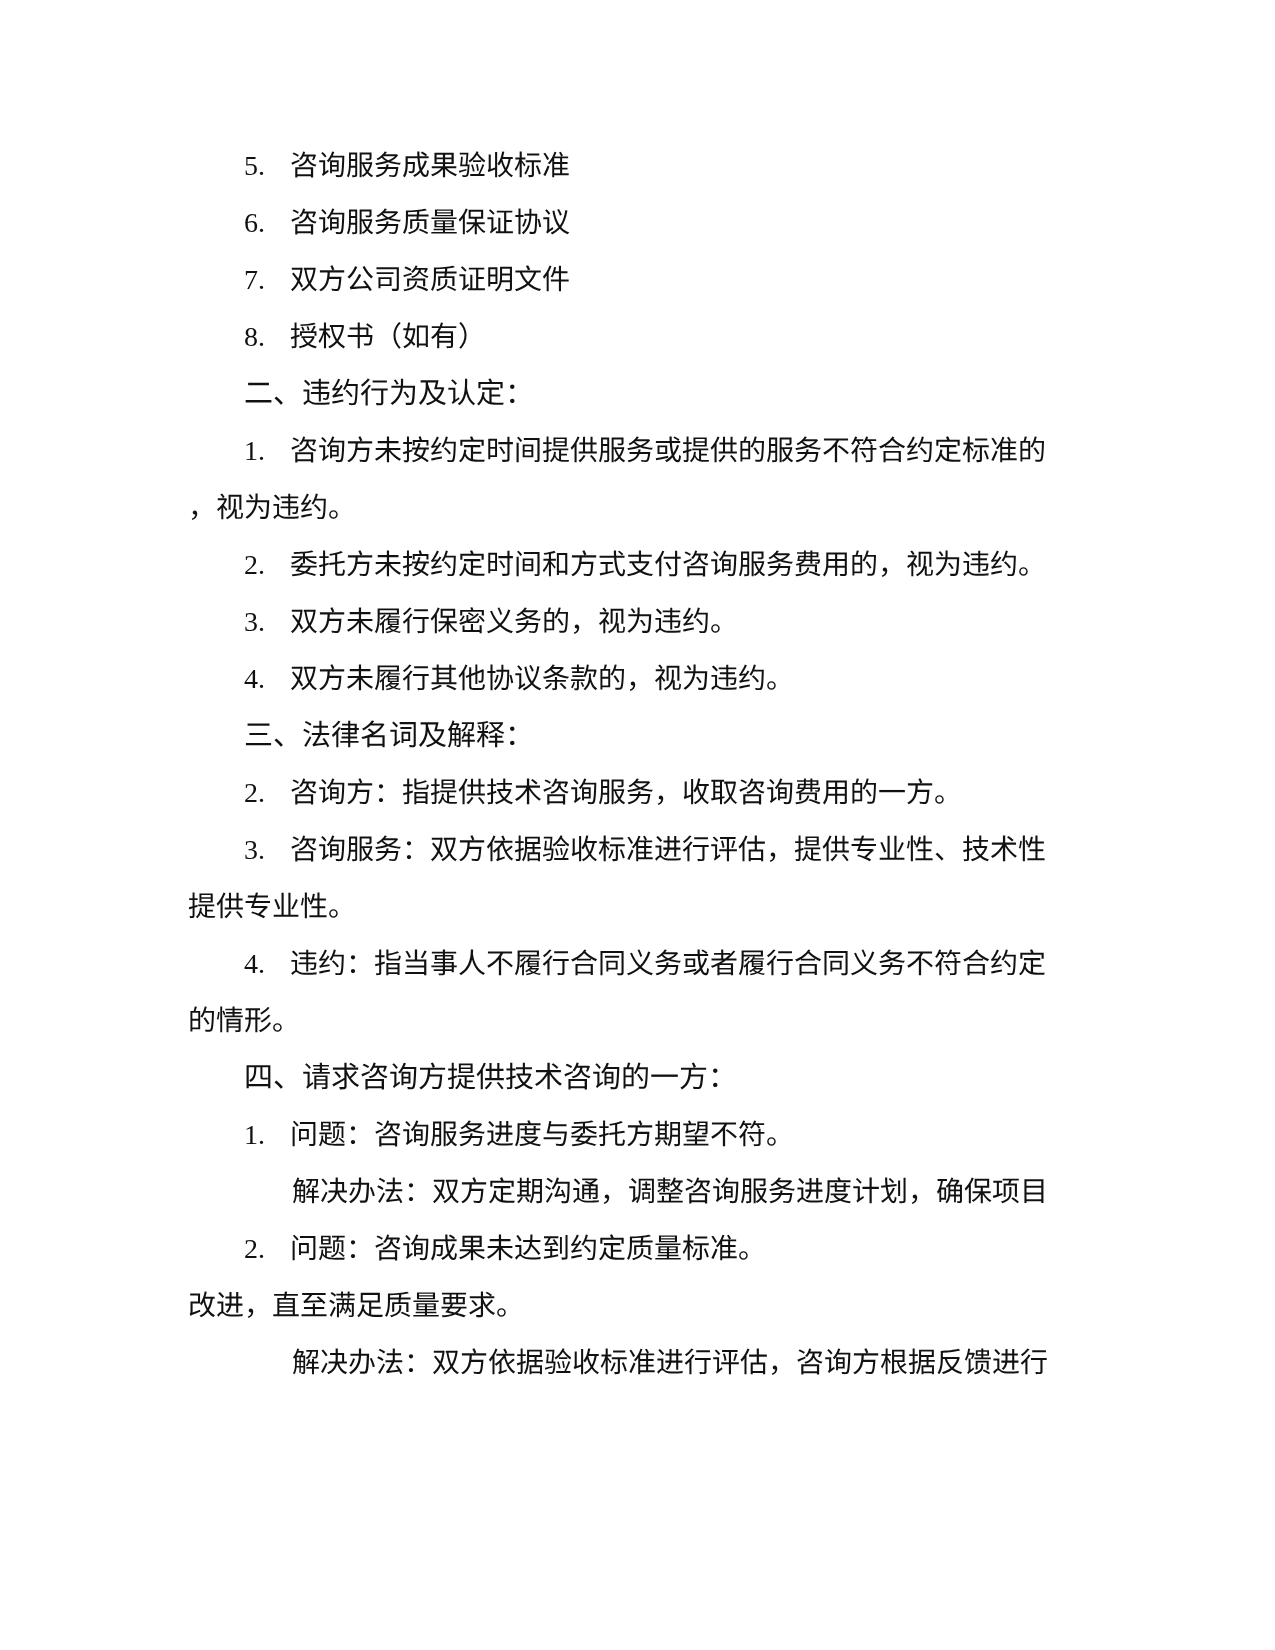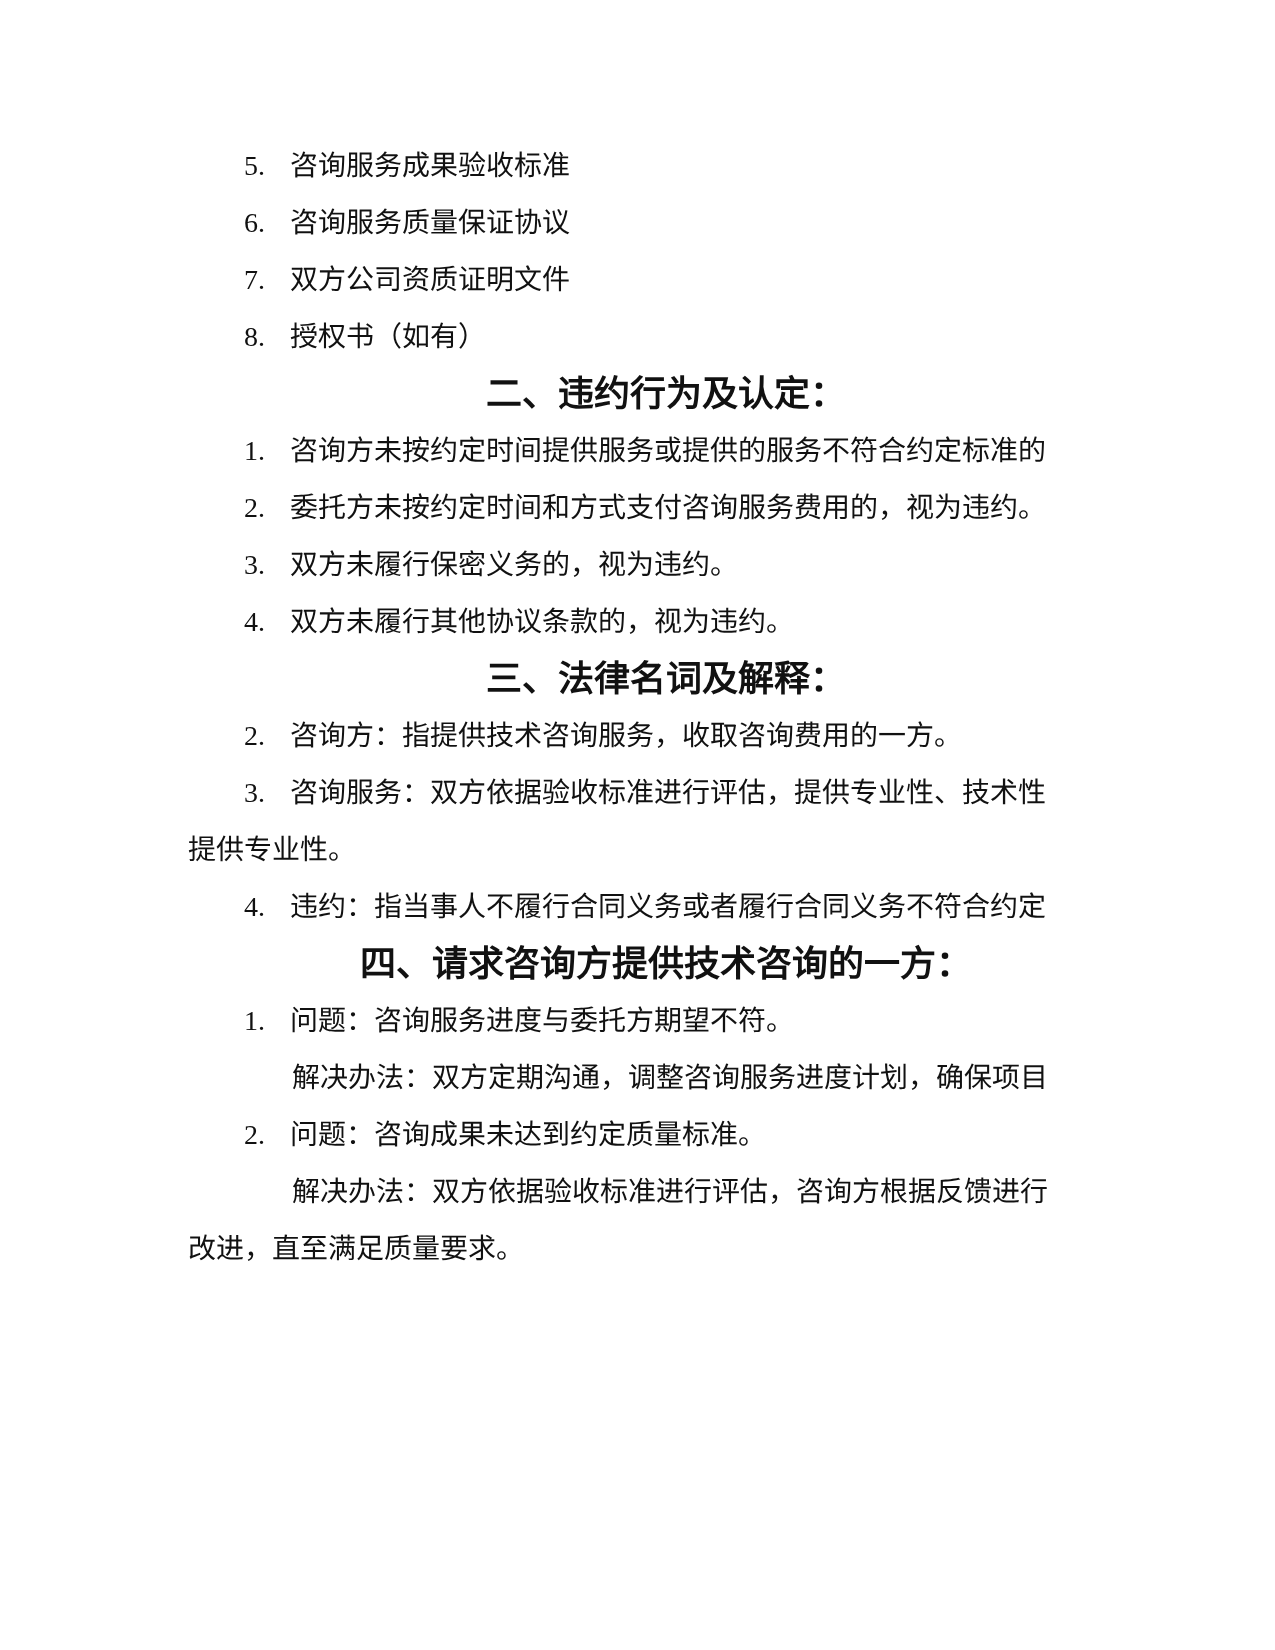--- a/index.html
+++ b/index.html
@@ -30,24 +30,23 @@
     white-space: nowrap;
   }
   .ind-num { padding-left: 56px; }
   .ind-sol { padding-left: 104px; }
   .num {
     display: inline-block;
     width: 46px;
   }
   .heading {
     padding-left: 56px;
-    font-weight: bold;
-    font-size: 36px;
+    font-weight: normal;
+    font-size: 29px;
     font-family: "Liberation Sans", "DejaVu Sans", sans-serif;
-    text-align: center;
   }
 </style>
 </head>
 <body>
 
 <div class="page">
   <div class="doc">
 
     <div class="ln ind-num">
       <span class="num">5.</span><span>咨询服务成果验收标准</span>
@@ -60,20 +59,21 @@
     </div>
     <div class="ln ind-num">
       <span class="num">8.</span><span>授权书（如有）</span>
     </div>
 
     <div class="ln heading">二、违约行为及认定：</div>
 
     <div class="ln ind-num">
       <span class="num">1.</span><span>咨询方未按约定时间提供服务或提供的服务不符合约定标准的</span>
     </div>
+    <div class="ln">，视为违约。</div>
 
     <div class="ln ind-num">
       <span class="num">2.</span><span>委托方未按约定时间和方式支付咨询服务费用的，视为违约。</span>
     </div>
     <div class="ln ind-num">
       <span class="num">3.</span><span>双方未履行保密义务的，视为违约。</span>
     </div>
     <div class="ln ind-num">
       <span class="num">4.</span><span>双方未履行其他协议条款的，视为违约。</span>
     </div>
@@ -84,30 +84,31 @@
       <span class="num">2.</span><span>咨询方：指提供技术咨询服务，收取咨询费用的一方。</span>
     </div>
     <div class="ln ind-num">
       <span class="num">3.</span><span>咨询服务：双方依据验收标准进行评估，提供专业性、技术性</span>
     </div>
     <div class="ln">提供专业性。</div>
 
     <div class="ln ind-num">
       <span class="num">4.</span><span>违约：指当事人不履行合同义务或者履行合同义务不符合约定</span>
     </div>
+    <div class="ln">的情形。</div>
 
     <div class="ln heading">四、请求咨询方提供技术咨询的一方：</div>
 
     <div class="ln ind-num">
       <span class="num">1.</span><span>问题：咨询服务进度与委托方期望不符。</span>
     </div>
 
     <div class="ln ind-sol">解决办法：双方定期沟通，调整咨询服务进度计划，确保项目</div>
 
     <div class="ln ind-num">
       <span class="num">2.</span><span>问题：咨询成果未达到约定质量标准。</span>
     </div>
 
+    <div class="ln">改进，直至满足质量要求。</div>
     <div class="ln ind-sol">解决办法：双方依据验收标准进行评估，咨询方根据反馈进行</div>
-    <div class="ln">改进，直至满足质量要求。</div>
 
   </div>
 </div>
 
 </body></html>

